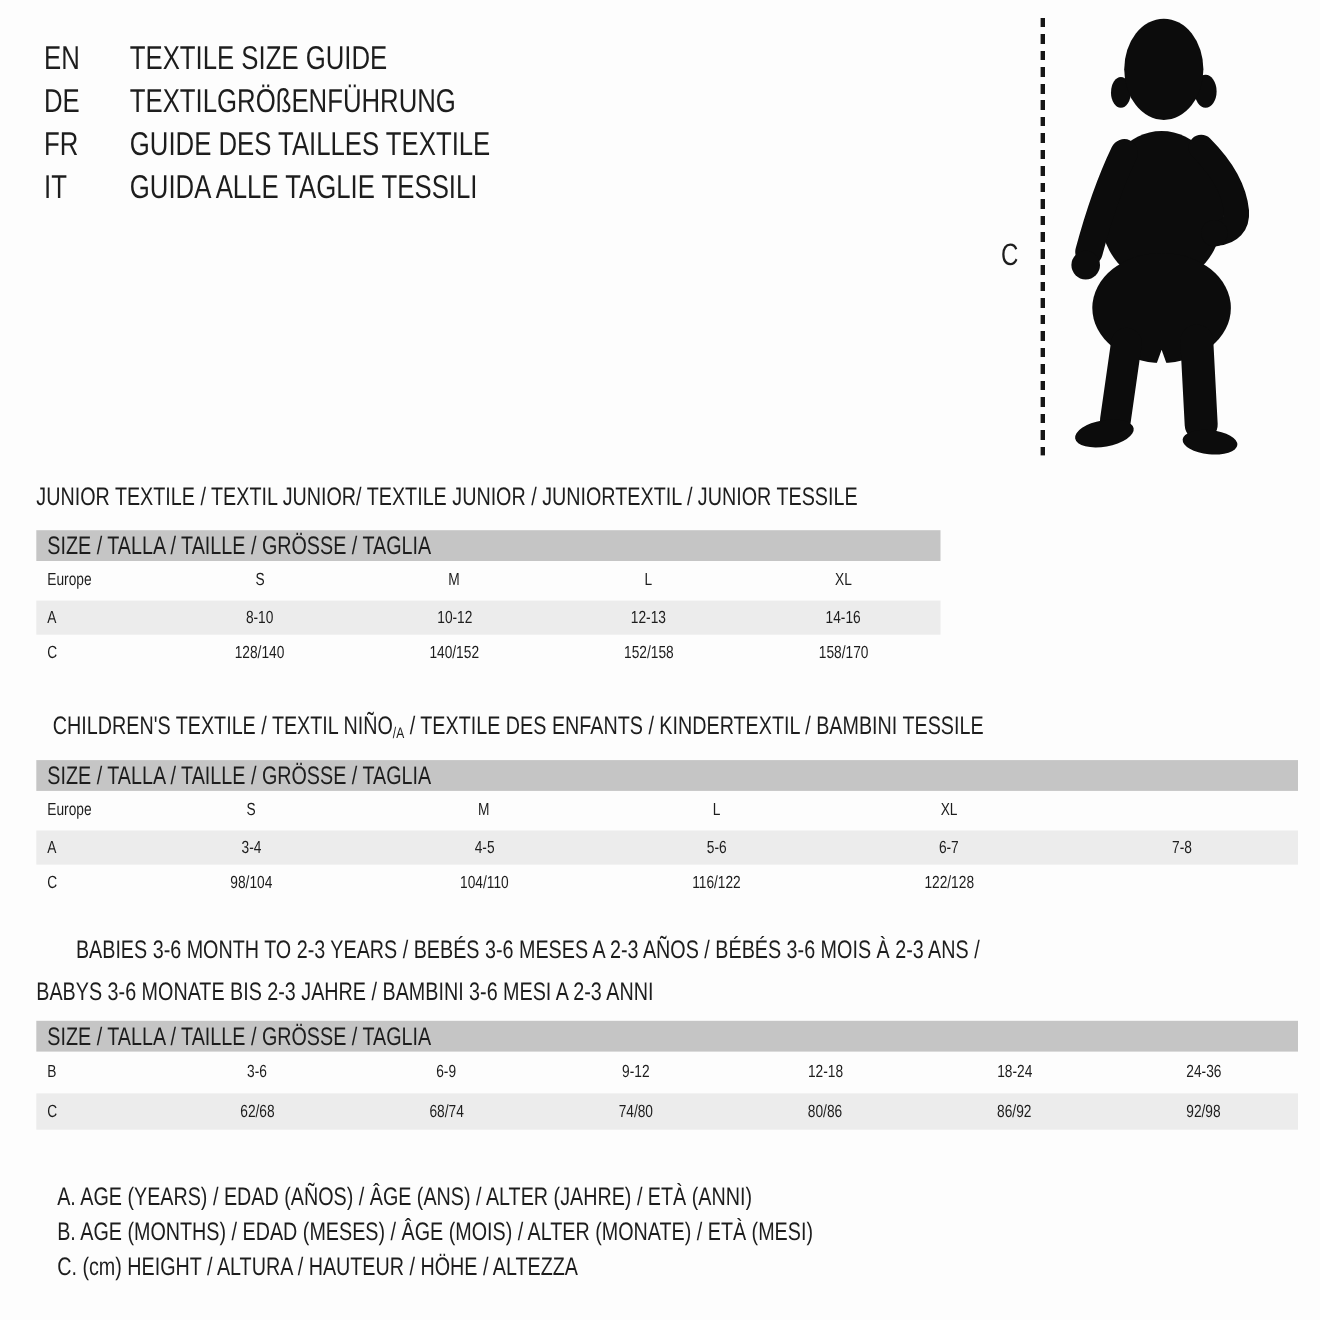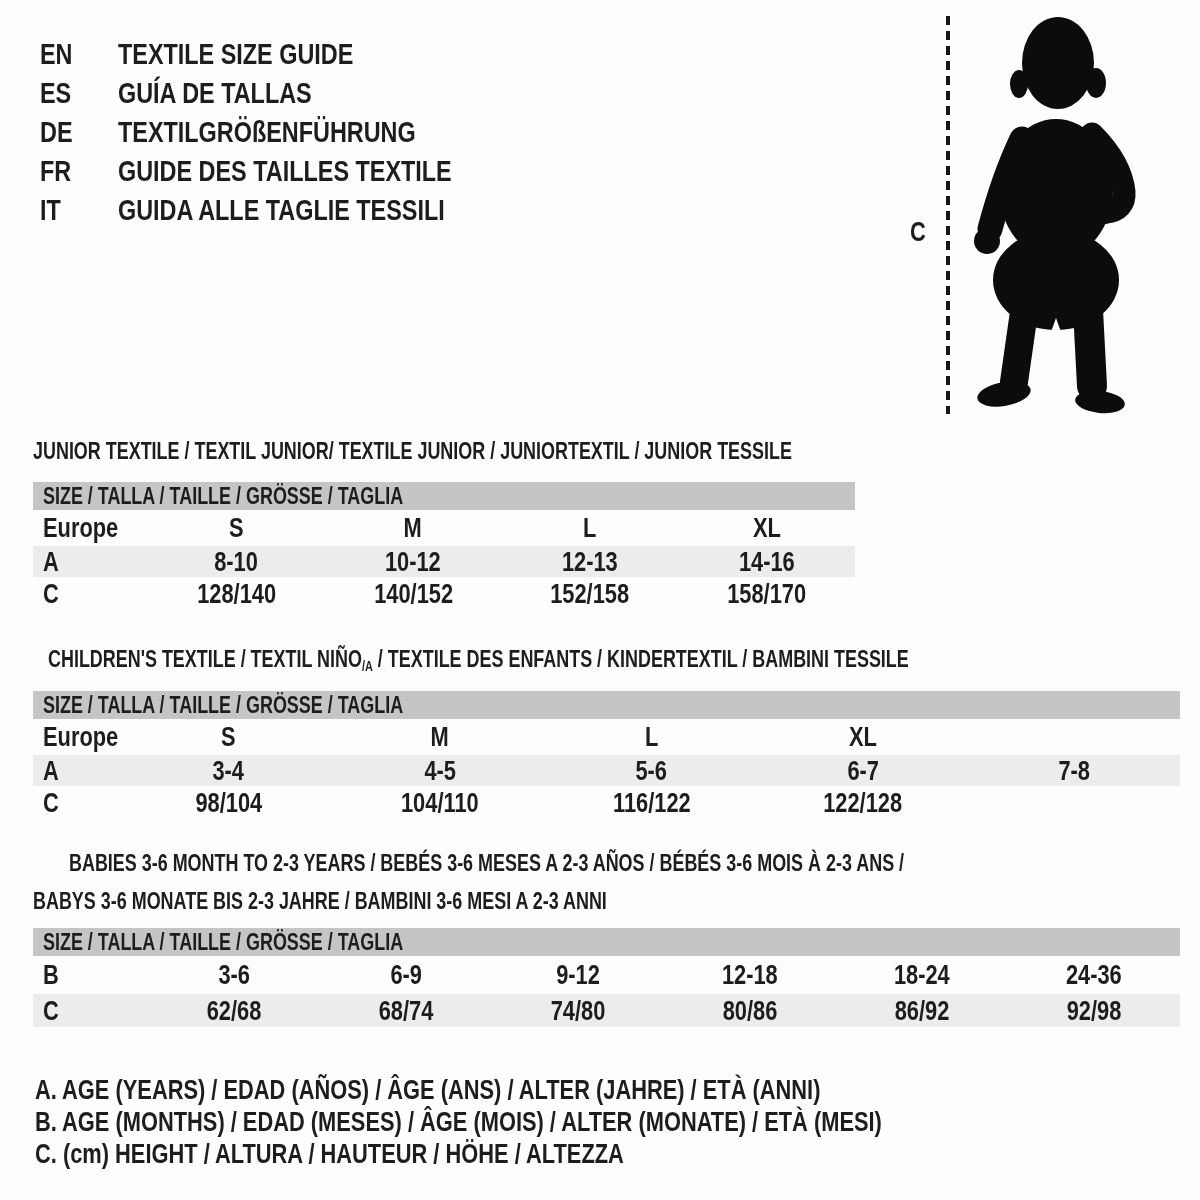--- a/index.html
+++ b/index.html
@@ -1,19 +1,19 @@
 <!DOCTYPE html>
 <html><head>
 <meta charset="utf-8">
 <style>
   html,body{margin:0;padding:0;background:#ffffff;}
   .canvas{
     position:relative;width:1200px;height:1200px;overflow:hidden;
     background:#fdfdfd;color:#1d1d1d;
-    font-family:"Liberation Sans",sans-serif;font-weight:700;
+    font-family:"Liberation Sans",sans-serif;font-weight:400;
   }
   
   .cx{display:inline-block;transform:scaleX(0.78);transform-origin:left center;white-space:nowrap;}
   .cxc{display:inline-block;transform:scaleX(0.78);transform-origin:center center;white-space:nowrap;}
 
   
   .lang-list{position:absolute;left:40px;top:34px;}
   .lang-row{display:flex;height:39px;align-items:center;font-size:30px;}
   .lang-code{width:78px;}
 
@@ -30,48 +30,44 @@
   .t1{top:438px;width:822px;}
   .t2{top:646px;width:1147px;}
   .t3{top:850px;width:1147px;}
   .tbl-title{font-size:23px;white-space:nowrap;}
   .t1 .tbl-title{height:44px;}
   .t2 .tbl-title{height:45px;margin-left:15px;}
   .t3 .title1{height:38px;margin-left:36px;}
   .t3 .title2{height:40px;}
   .sub{font-size:14px;vertical-align:-4px;}
   .size-bar{height:28px;background:#c5c5c5;font-size:23px;display:flex;align-items:flex-end;padding-left:10px;box-sizing:border-box;}
-  .trow{display:grid;align-items:center;font-size:28px;text-align:center;}
+  .trow{display:grid;align-items:center;font-size:16px;text-align:center;}
   .t1 .trow{grid-template-columns:115px repeat(4,1fr);}
   .t2 .trow{grid-template-columns:90px repeat(5,1fr);}
   .t3 .trow{grid-template-columns:115px repeat(6,1fr);}
   .lab{text-align:left;padding-left:10px;}
   .rh36{height:36px;}
   .rh31{height:31px;}
   .rh33{height:33px;}
   .rh38{height:38px;}
   .alt{background:#ececec;}
 
   
-  .legend{position:absolute;left:35px;top:1074px;font-size:28px;}
+  .legend{position:absolute;left:52px;top:1074px;font-size:23px;}
   .legend-line{height:32px;}
 </style>
 </head>
 <body>
 
 <div class="canvas">
 
   <div class="lang-list">
     <div class="lang-row">
       <span class="lang-code"><span class="cx">EN</span></span>
       <span class="cx">TEXTILE SIZE GUIDE</span>
-    </div>
-    <div class="lang-row">
-      <span class="lang-code"><span class="cx">ES</span></span>
-      <span class="cx">GUÍA DE TALLAS</span>
     </div>
     <div class="lang-row">
       <span class="lang-code"><span class="cx">DE</span></span>
       <span class="cx">TEXTILGRÖßENFÜHRUNG</span>
     </div>
     <div class="lang-row">
       <span class="lang-code"><span class="cx">FR</span></span>
       <span class="cx">GUIDE DES TAILLES TEXTILE</span>
     </div>
     <div class="lang-row">

